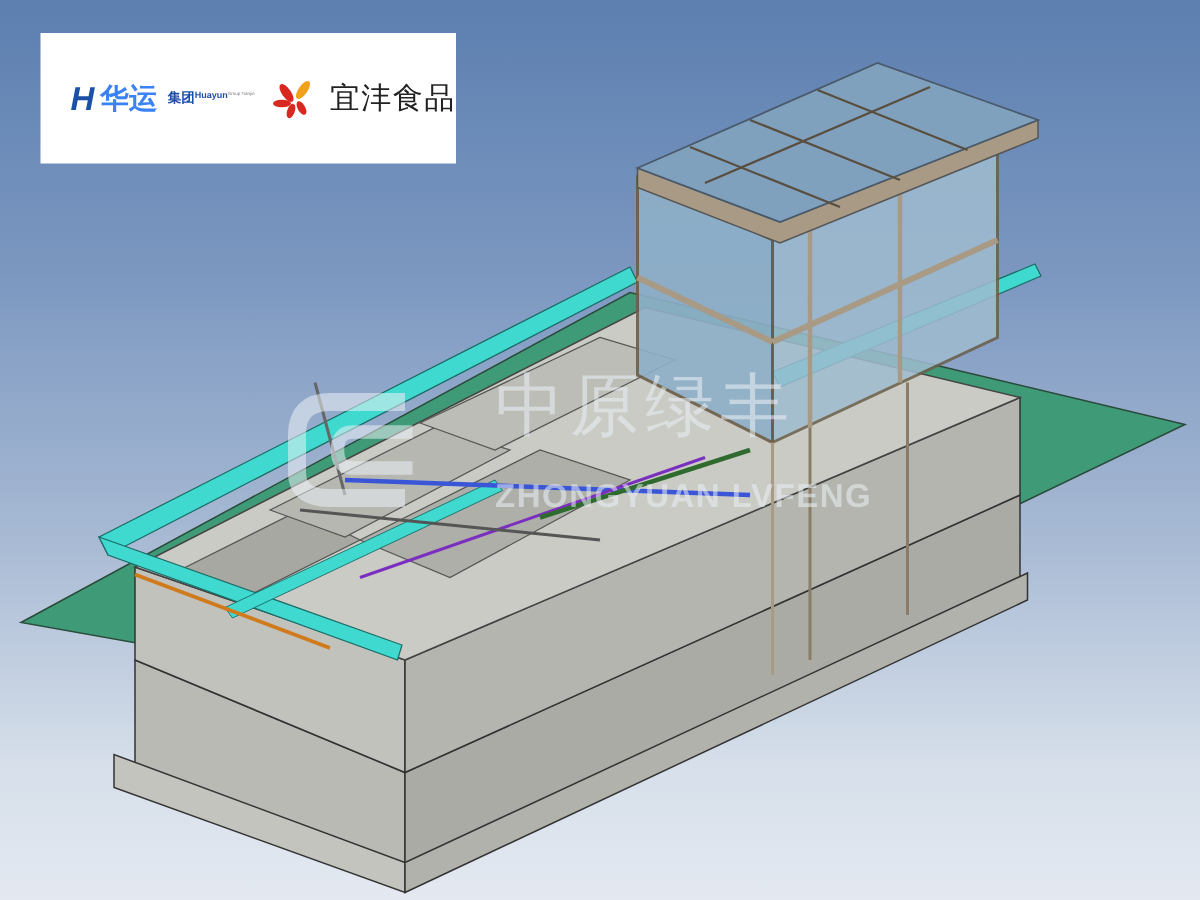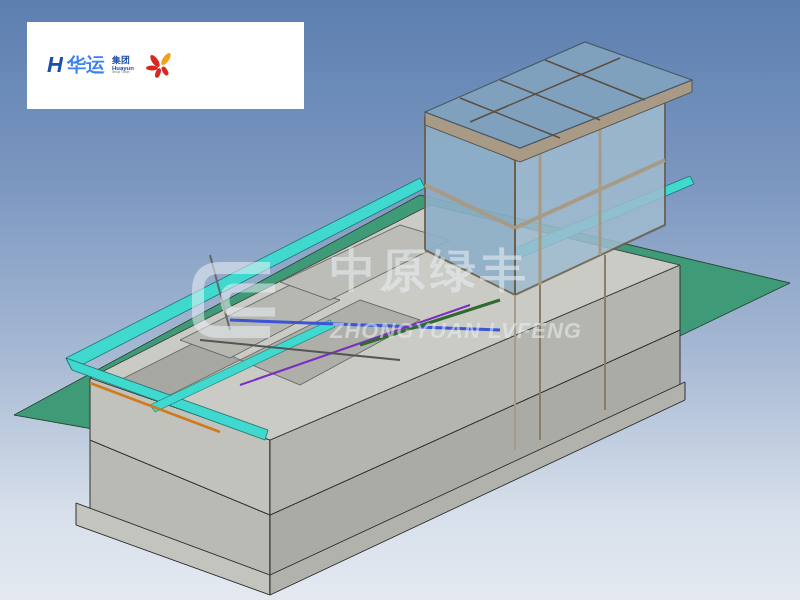--- a/index.html
+++ b/index.html
@@ -4,28 +4,28 @@
 <style>
   html,body{margin:0;padding:0;}
   body{width:800px;height:600px;overflow:hidden;position:relative;
     background:linear-gradient(180deg,#5c7fb0 0%,#7b97c0 30%,#a8bad4 60%,#d6dfea 85%,#e4e9f1 100%);
     font-family:"Liberation Sans",sans-serif;}
   .scene{position:absolute;left:0;top:0;width:800px;height:600px;}
   .logo-card{position:absolute;left:27px;top:22px;width:277px;height:87px;background:#ffffff;}
   .logo-row{position:absolute;left:20px;top:30px;display:flex;align-items:center;gap:6px;}
   .hy-mark{font-weight:bold;font-style:italic;color:#1c4fa8;font-size:22px;letter-spacing:-2px;}
   .hy-name{font-weight:bold;color:#3b82f6;font-size:19px;}
-  .hy-group{display:flex;flex-direction:column;line-height:1;margin-left:1px;}
+  .hy-group{display:flex;flex-direction:row;line-height:1;margin-left:1px;}
   .hy-group .g1{color:#1c4fa8;font-size:9px;font-weight:bold;}
   .hy-group .g2{color:#1c4fa8;font-size:6px;font-weight:bold;}
   .hy-group .g3{color:#777;font-size:3px;}
   .yf-name{color:#222;font-size:20px;margin-left:2px;letter-spacing:1px;}
   .watermark{position:absolute;left:190px;top:240px;color:rgba(235,240,245,0.55);pointer-events:none;}
-  .wm-cn{position:absolute;left:140px;top:0;font-size:46px;font-weight:bold;letter-spacing:4px;white-space:nowrap;}
-  .wm-en{position:absolute;left:140px;top:78px;font-size:22px;font-weight:bold;font-style:italic;white-space:nowrap;letter-spacing:1px;}
+  .wm-cn{position:absolute;left:140px;top:0;font-size:46px;font-weight:normal;letter-spacing:4px;white-space:nowrap;}
+  .wm-en{position:absolute;left:140px;top:78px;font-size:22px;font-weight:bold;white-space:nowrap;letter-spacing:1px;}
   .wm-logo{position:absolute;left:0;top:20px;width:100px;height:80px;}
 </style>
 </head>
 <body>
 
 <div class="scene">
 <svg width="800" height="600" viewBox="0 0 800 600">
 
   <polygon points="14,415 420,195 790,283 380,480" fill="#3f9a78" stroke="#2a4a3a" stroke-width="1"></polygon>
 
@@ -93,15 +93,16 @@
       <span class="g2">Huayun</span>
       <span class="g3">Group Tianjin</span>
     </span>
     <svg width="30" height="26" viewBox="0 0 30 26" style="margin-left:6px">
       <ellipse cx="9" cy="9" rx="3" ry="7" fill="#d8281f" transform="rotate(-35 9 9)"></ellipse>
       <ellipse cx="20" cy="7" rx="3" ry="7" fill="#f2a21a" transform="rotate(35 20 7)"></ellipse>
       <ellipse cx="6" cy="16" rx="6" ry="2.5" fill="#d8281f"></ellipse>
       <ellipse cx="12" cy="21" rx="2.5" ry="5" fill="#d8281f" transform="rotate(20 12 21)"></ellipse>
       <ellipse cx="19" cy="19" rx="2.5" ry="5" fill="#d8281f" transform="rotate(-30 19 19)"></ellipse>
     </svg>
+    <span class="yf-name">宜沣食品</span>
   </div>
 </div>
 </div>
 
 </body></html>

